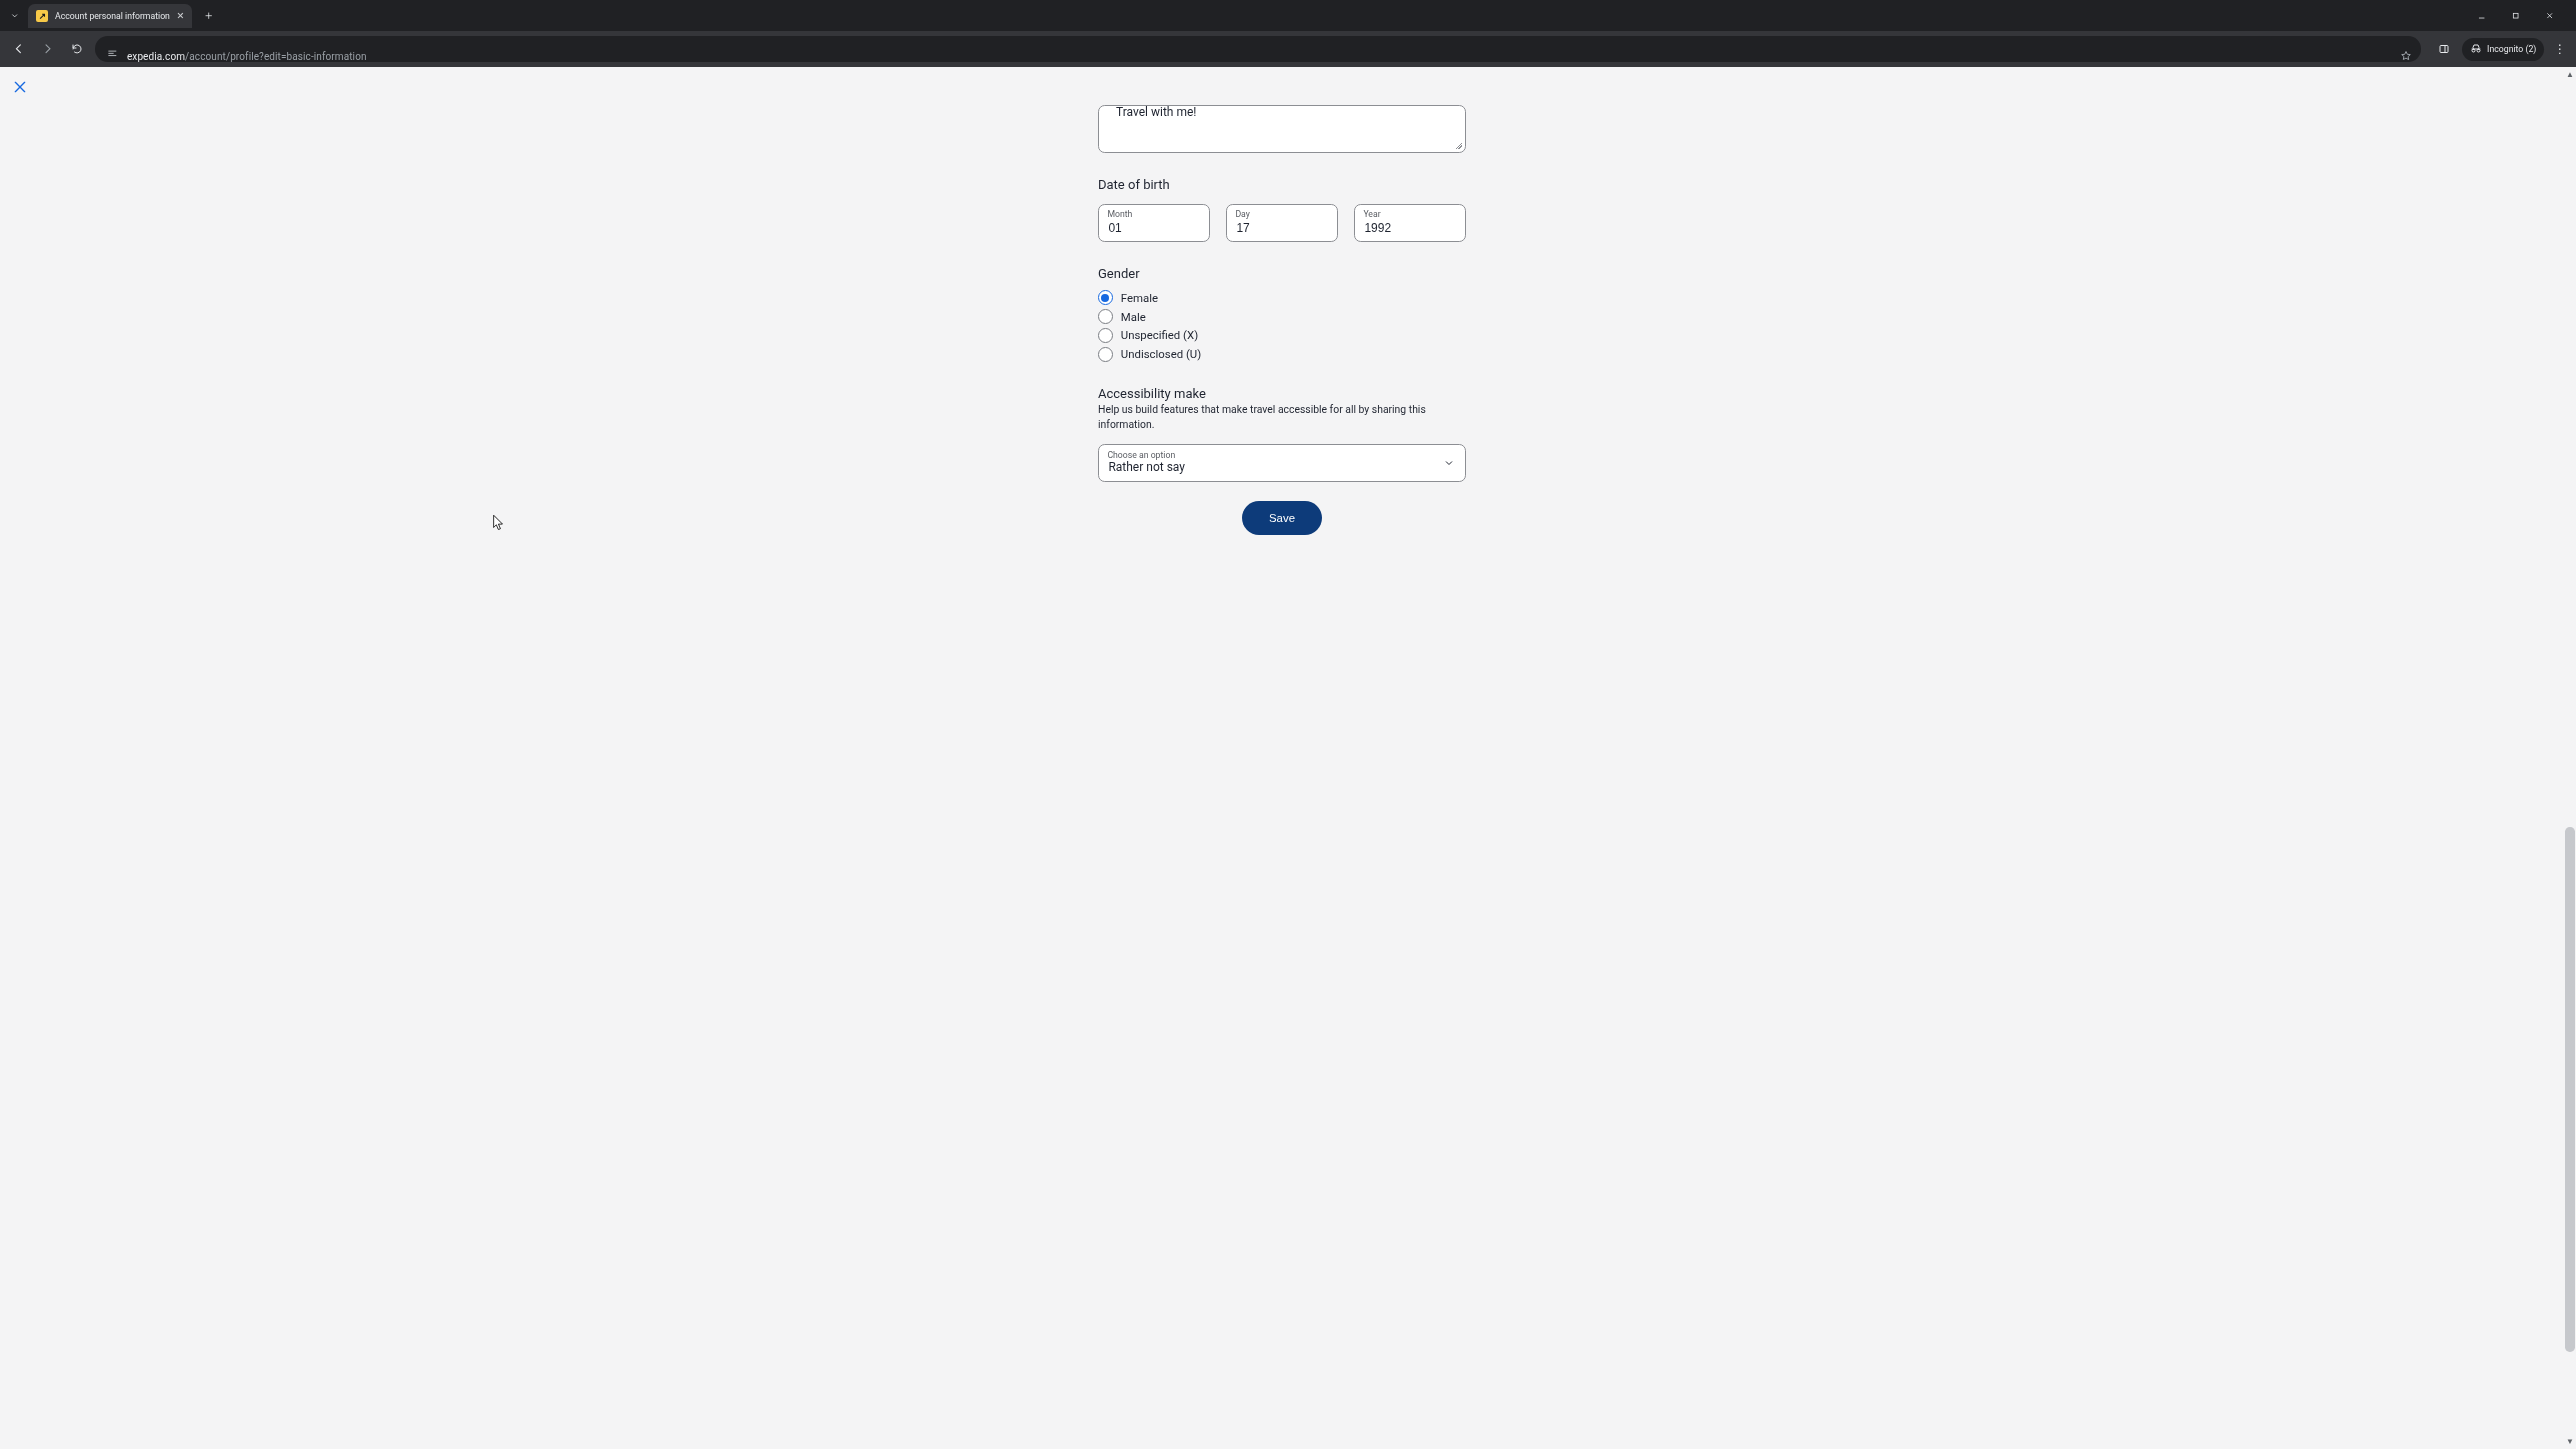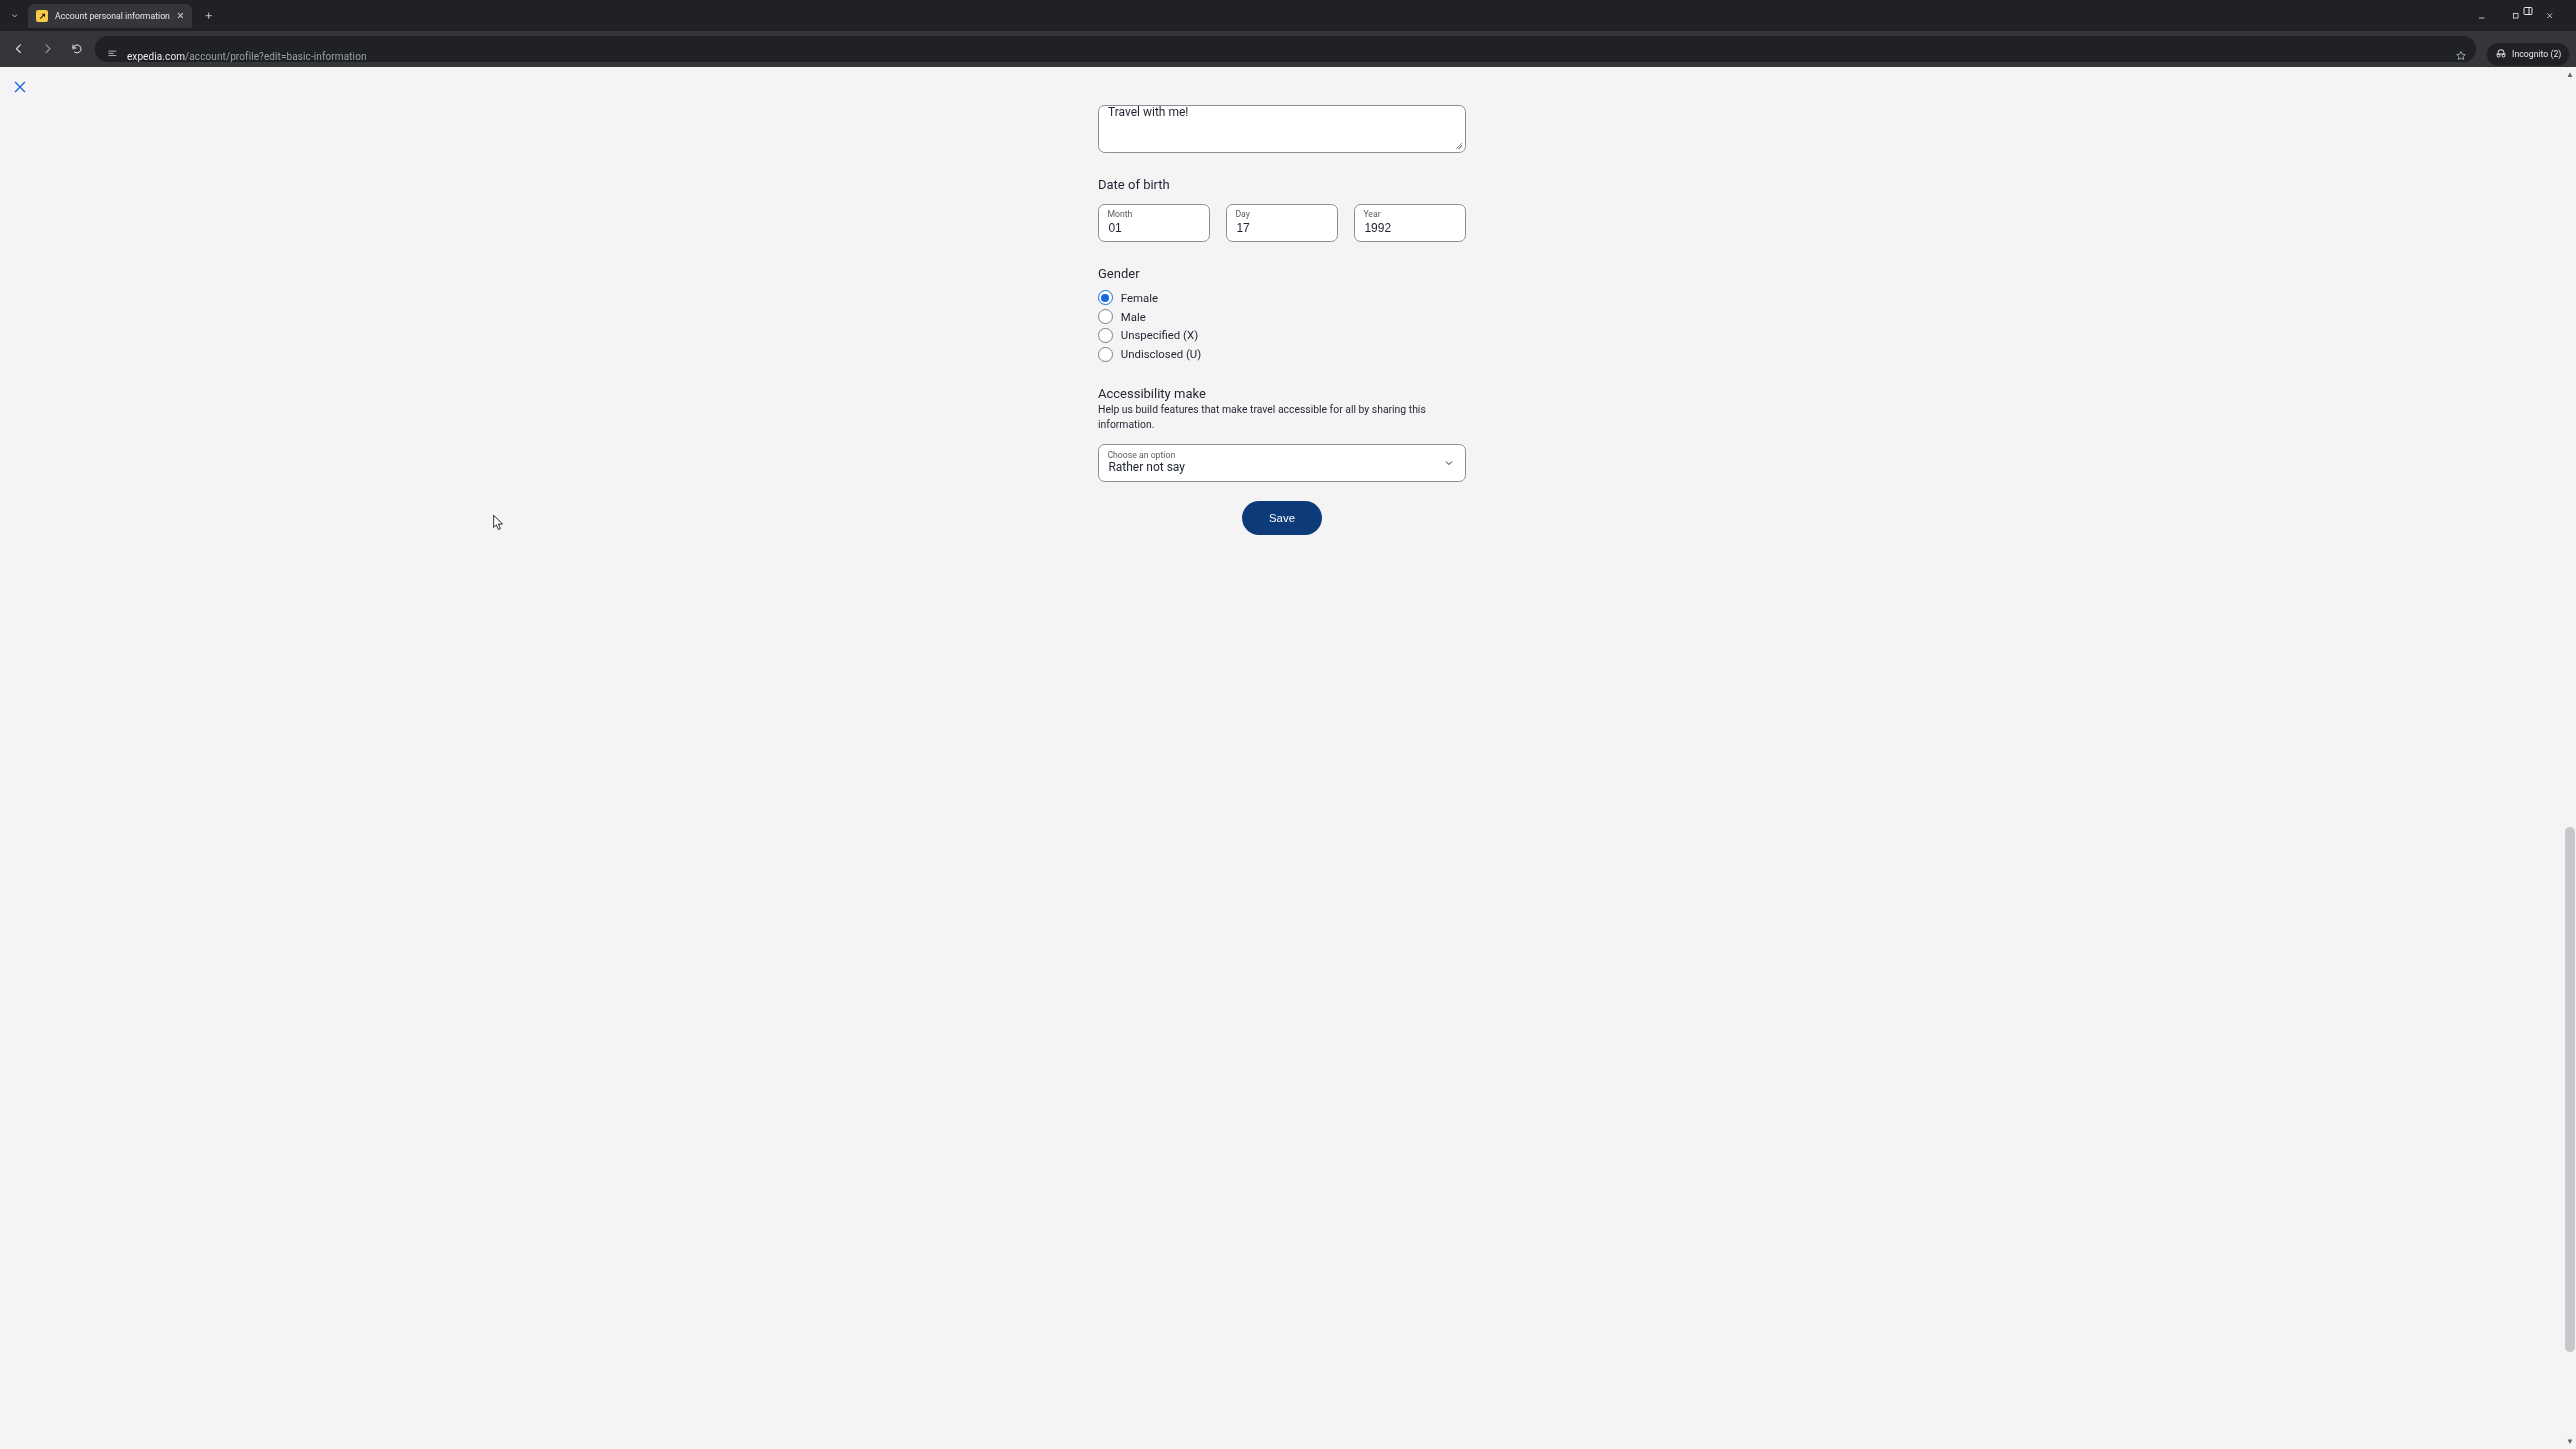--- a/index.html
+++ b/index.html
@@ -55,21 +55,21 @@
     color:#e8eaed;
   }
   .site-chip {
     width:16px; height:16px; display:flex; align-items:center; justify-content:center;
     color:#bdc1c6;
   }
   .omnibox .url { font-size:10px; letter-spacing:0.1px; }
   .omnibox .url .domain { color:#e8eaed; }
   .omnibox .url .path { color:#9aa0a6; }
   .omnibox .star { margin-left:auto; color:#9aa0a6; }
-  .right-chips { display:flex; align-items:center; gap:20px; padding-left:5.4px;flex-direction:column; }
+  .right-chips { display:flex; align-items:center; gap:6px; padding-left:5.4px; }
   .chip {
     display:flex; align-items:center; gap:5.4px; color:#e8eaed;
     background:#202124; border-radius:12px; height:23px; padding:0 8px;
     font-size:8.7px;
   }
   .kebab { color:#e8eaed; width:19px; text-align:center; font-size:12px; }
 
   
   .viewport {
     background:#f4f4f5; height: calc(100vh - 67px);
@@ -95,21 +95,21 @@
   .form-wrap {
     width:368px; margin:0 auto; padding-top:0;
   }
 
   
   .textarea {
     width:100%; height:48px; border:0.7px solid #8c8e93; border-radius:6.7px;
     background:#fff; padding:0 9.4px 6.7px 9.4px; color:#1f2430; font-size:12px;
     margin-top:38px; position:relative; resize:both;
   }
-  .textarea .line { position:absolute; top:-0.7px; left:9px; }
+  .textarea .line { position:absolute; top:-0.7px; left:17px; }
   .textarea .resize-grip {
     position:absolute; right:2.7px; bottom:2.7px; width:8px; height:8px;
     background:
       linear-gradient(135deg, transparent 60%, #8c8e93 60% 68%, transparent 68% 100%),
       linear-gradient(135deg, transparent 75%, #8c8e93 75% 83%, transparent 83% 100%);
   }
 
   .section-heading {
     font-size:13px; font-weight:400; color:#1f2430; margin-top:24px;
   }

